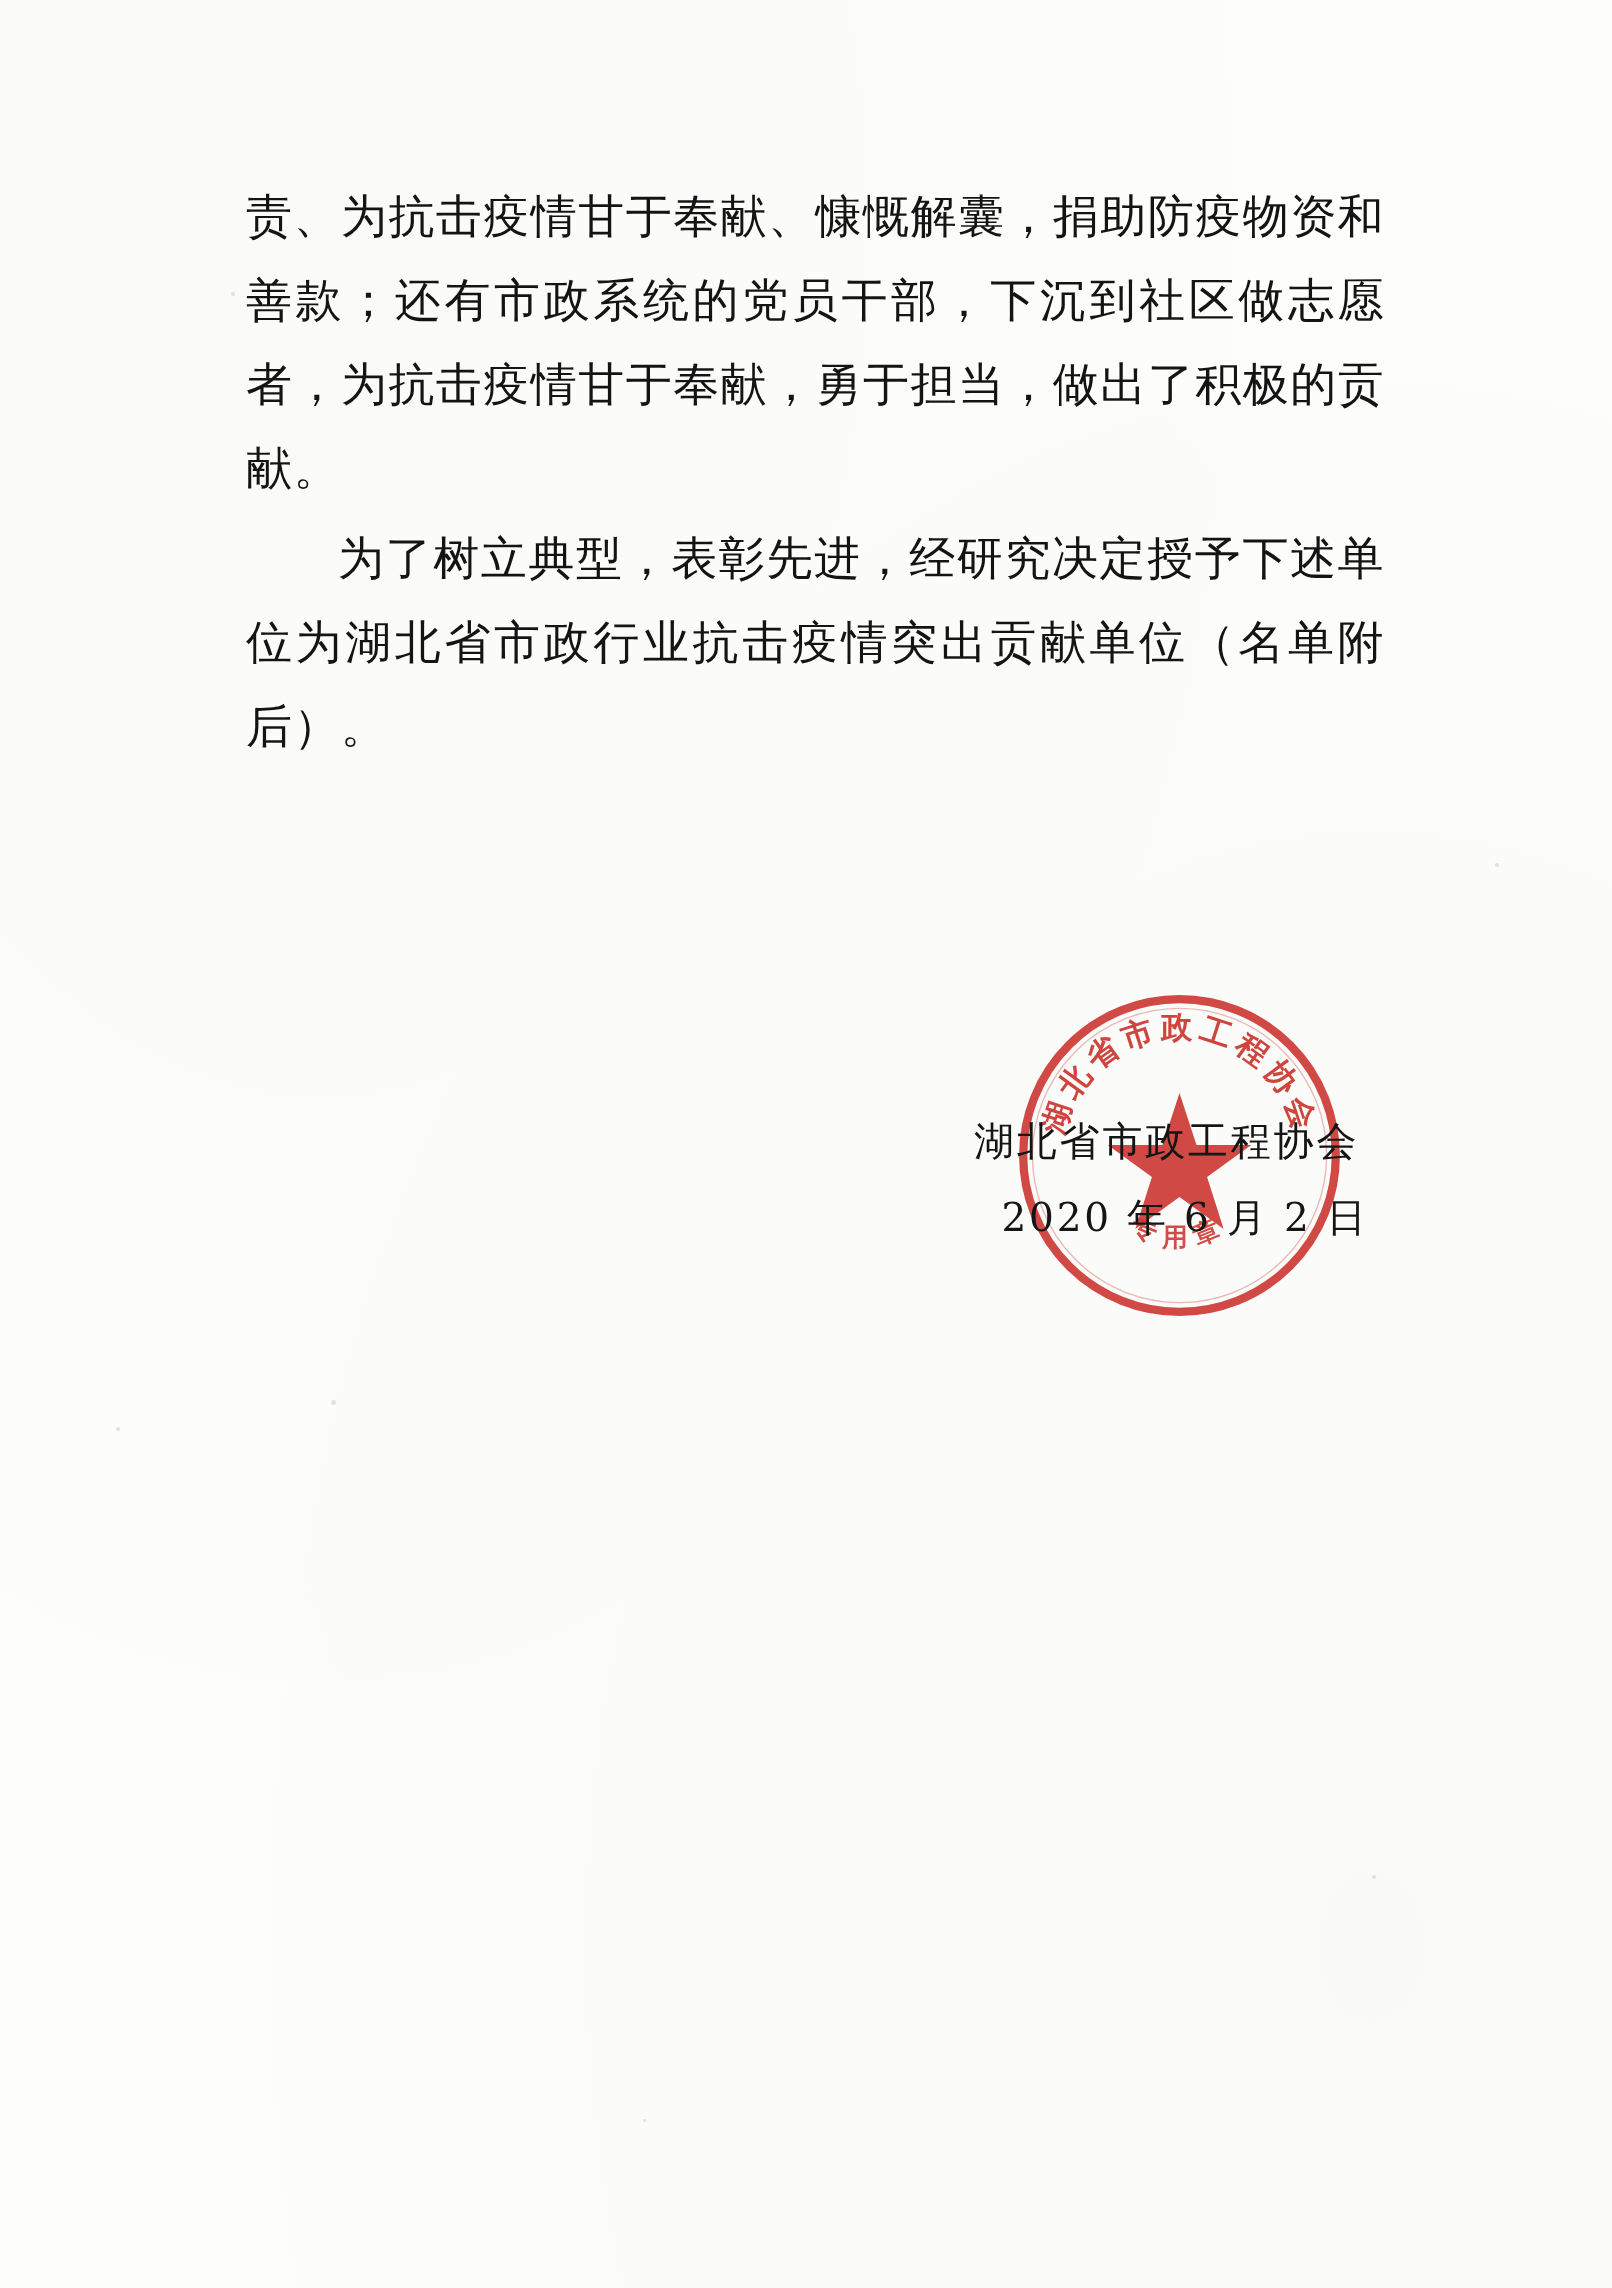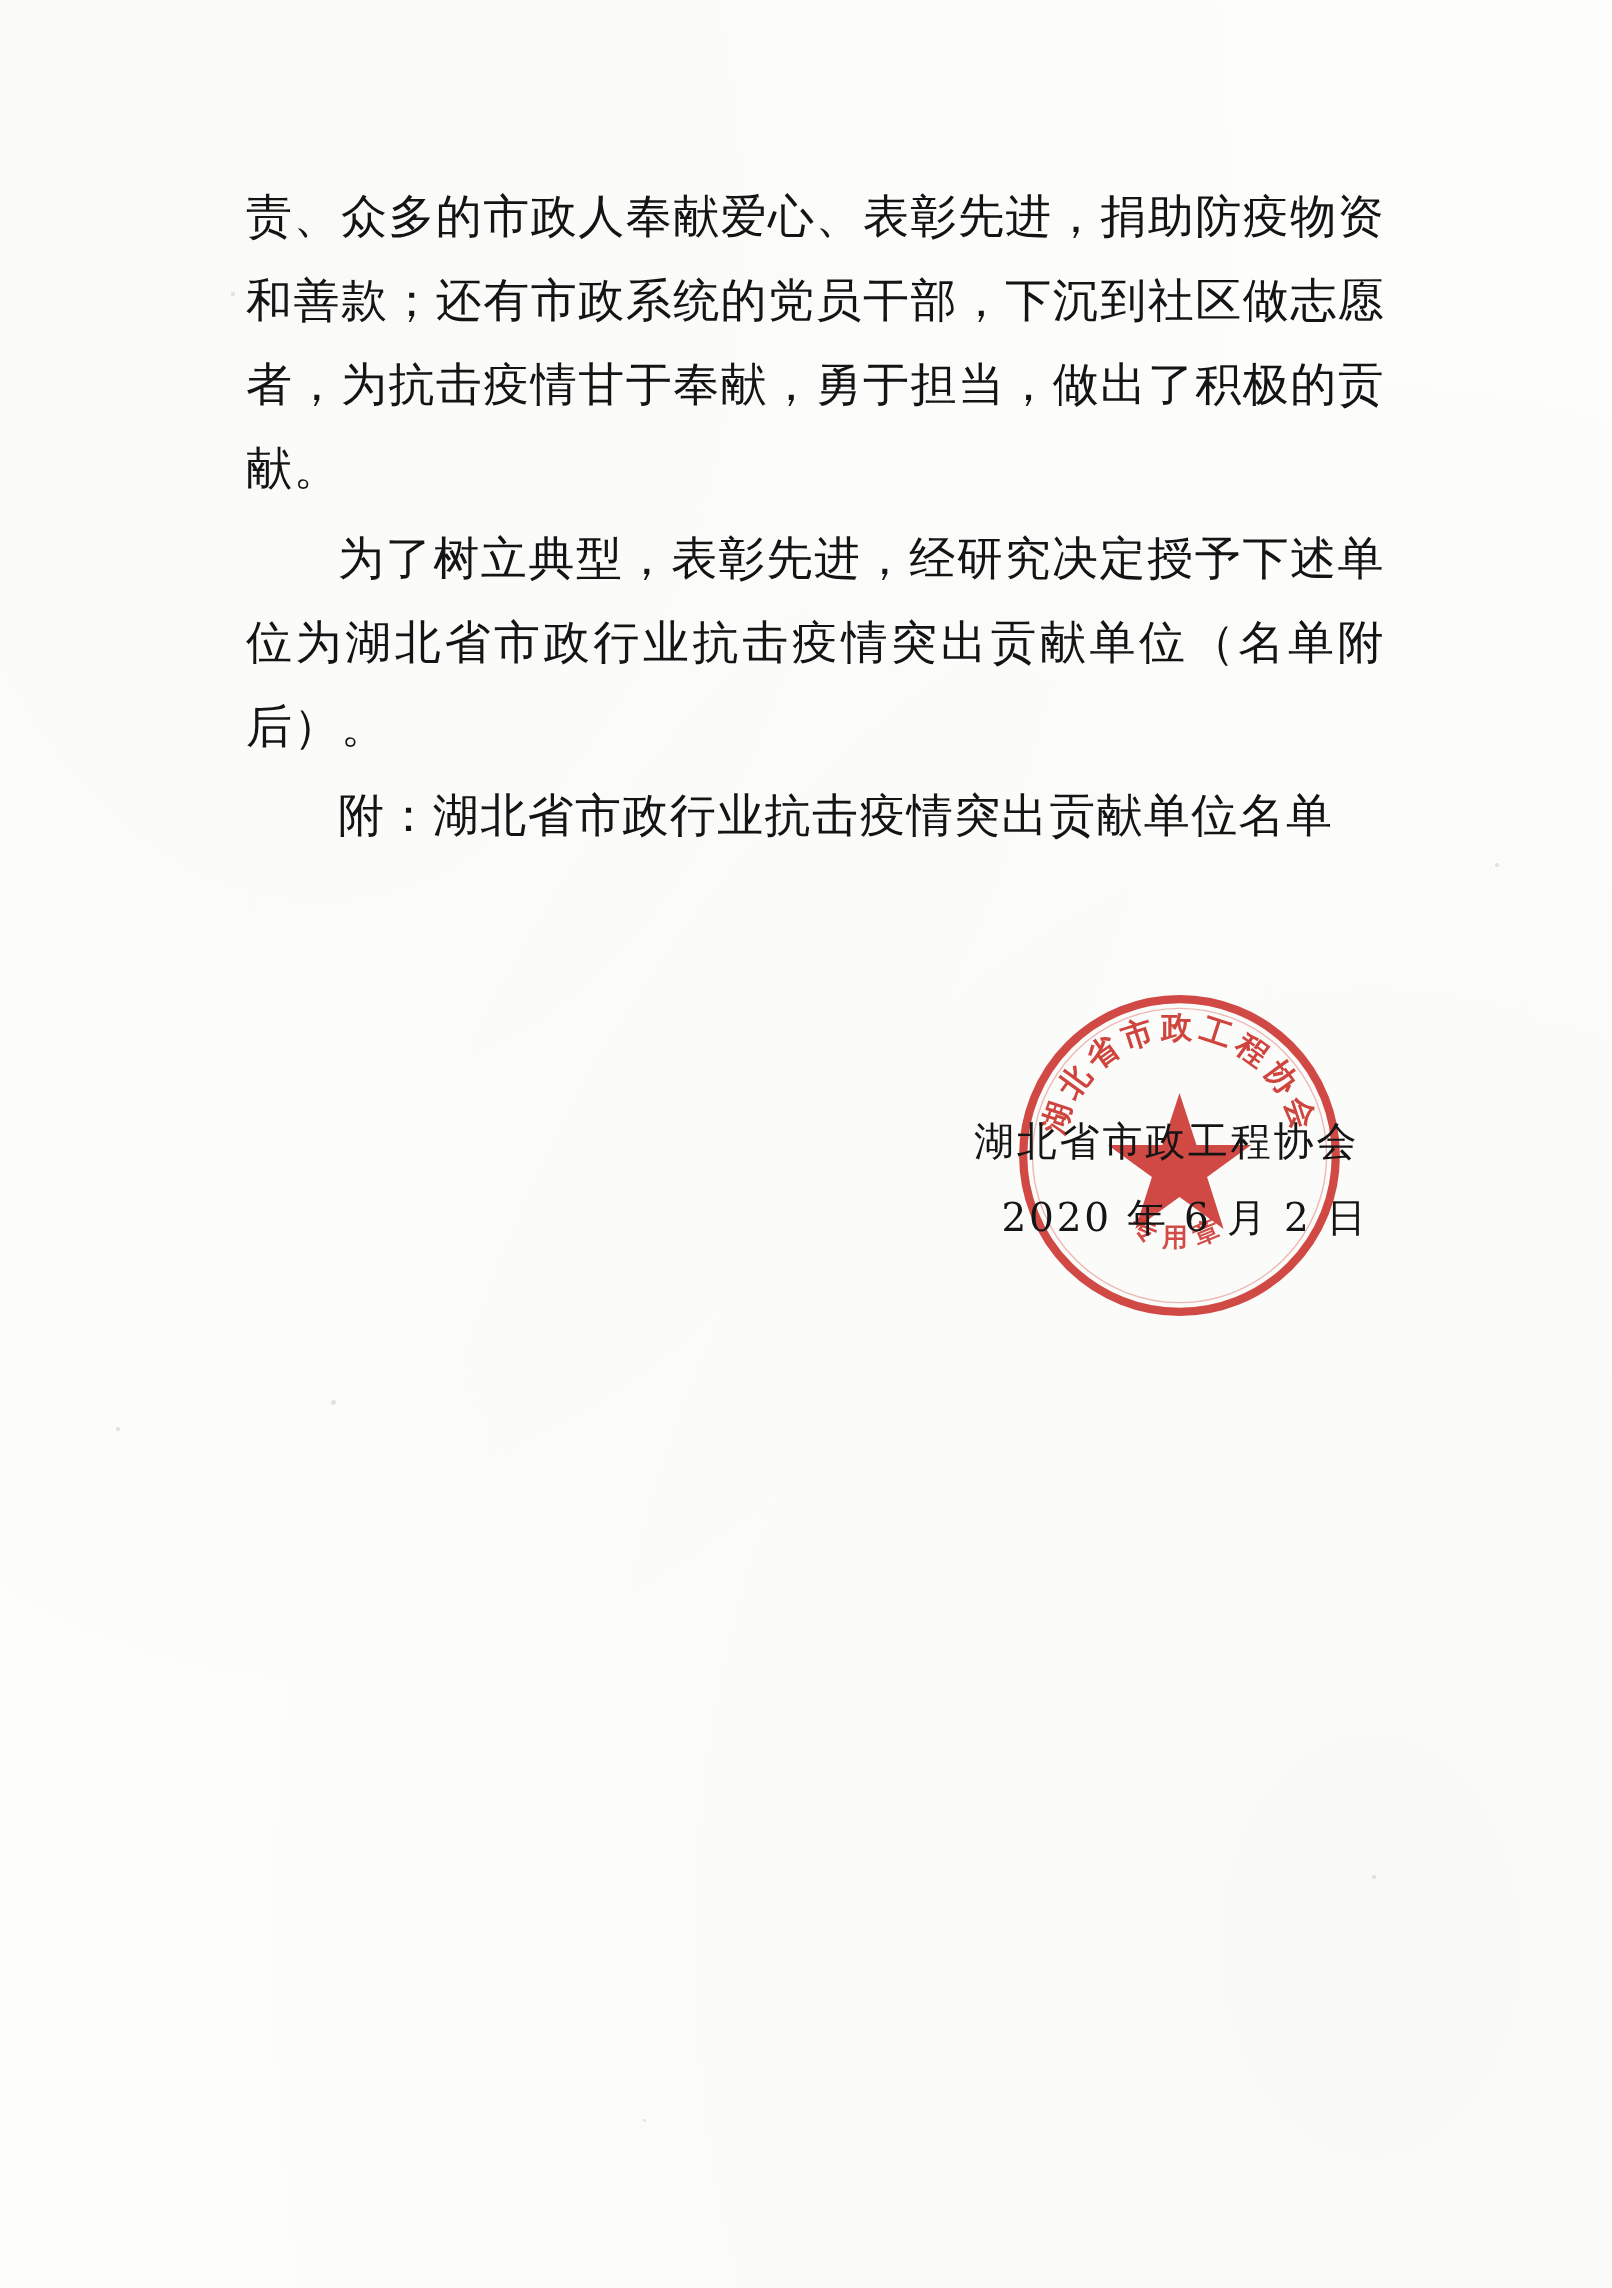--- a/index.html
+++ b/index.html
@@ -108,23 +108,22 @@
 <div class="page">
 
   <div class="speck" style="left:231px;  top:292px;  width:3.7px;  height:3.7px;"></div>
   <div class="speck" style="left:331px;  top:1400px; width:4.6px;  height:4.6px;"></div>
   <div class="speck" style="left:116px;  top:1427px; width:3.7px;  height:3.7px;"></div>
   <div class="speck" style="left:1495px; top:863px;  width:3.7px;  height:3.7px;"></div>
   <div class="speck" style="left:1372px; top:1875px; width:3.7px;  height:3.7px;"></div>
   <div class="speck" style="left:643px;  top:2119px; width:2.8px;  height:2.8px;"></div>
 
   <div class="body-text">
-    <p class="para">责、众多的市政人奉献爱心、表彰先进，捐助防疫物资和善款；还有市政系统的党员干部，下沉到社区做志愿者，为抗击疫情甘于奉献，勇于担当，做出了积极的贡献。</p>
+    <p class="para">责、为抗击疫情甘于奉献、慷慨解囊，捐助防疫物资和善款；还有市政系统的党员干部，下沉到社区做志愿者，为抗击疫情甘于奉献，勇于担当，做出了积极的贡献。</p>
     <p class="para indent">为了树立典型，表彰先进，经研究决定授予下述单位为湖北省市政行业抗击疫情突出贡献单位（名单附后）。</p>
-    <p class="para indent">附：湖北省市政行业抗击疫情突出贡献单位名单</p>
   </div>
 
   <div class="seal">
     <svg width="331" height="331" viewBox="0 0 360 360" xmlns="http://www.w3.org/2000/svg">
       <defs>
         <path id="sealTopArc" d="M 52,180 A 128,128 0 0 1 308,180"></path>
         <path id="sealBottomArc" d="M 82,180 A 98,98 0 0 0 278,180"></path>
       </defs>
       <circle cx="180" cy="180" r="170" fill="none" stroke="#c8201a" stroke-width="9" opacity="0.92"></circle>
       <circle cx="180" cy="180" r="160" fill="none" stroke="#c8201a" stroke-width="1.5" opacity="0.35"></circle>

